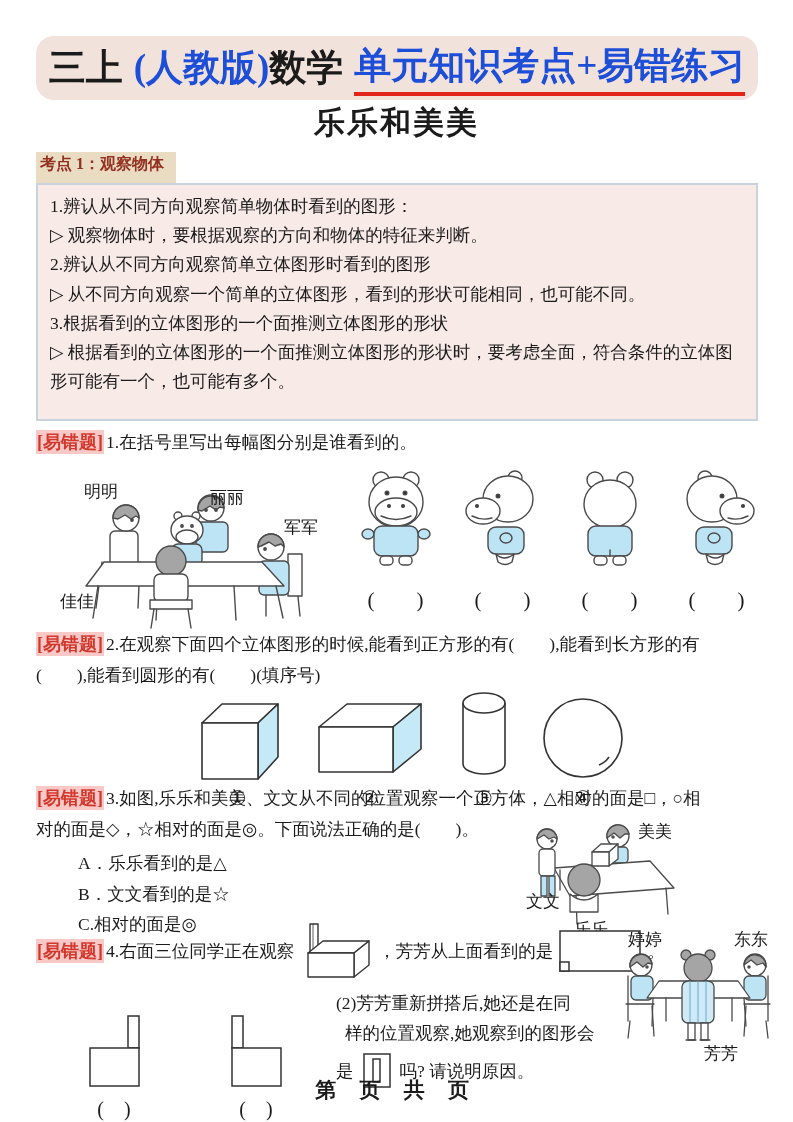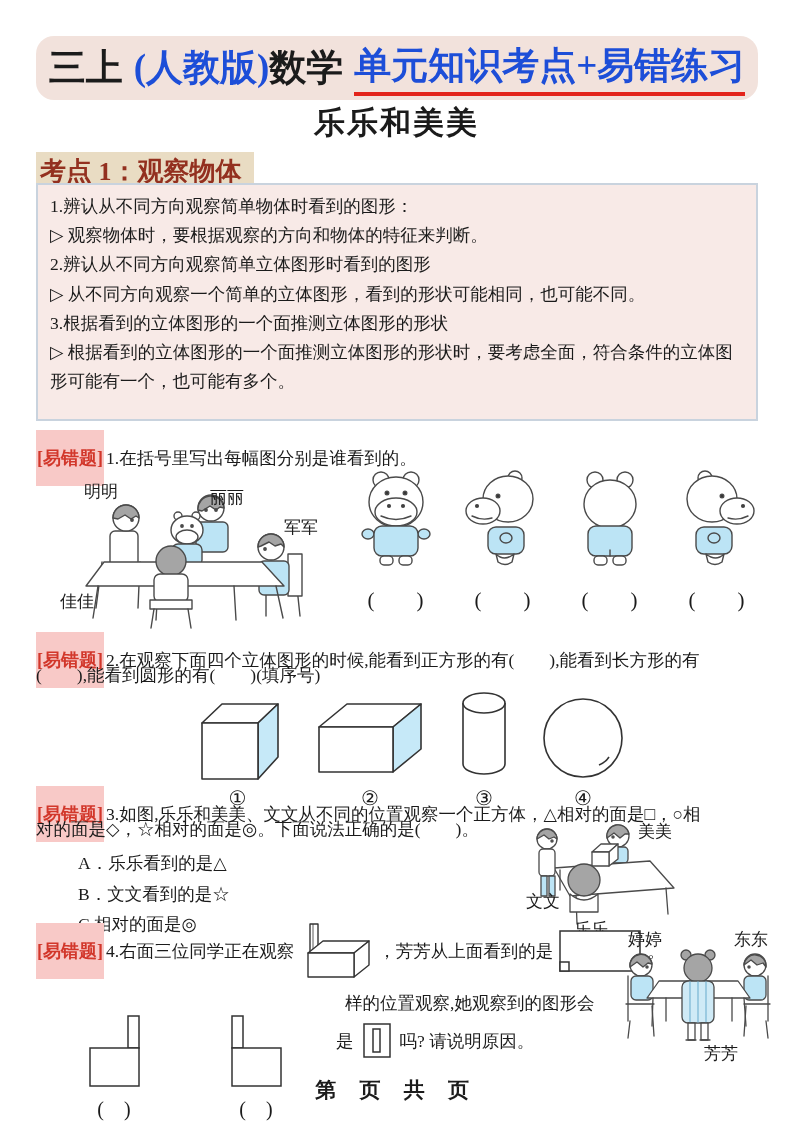--- a/index.html
+++ b/index.html
@@ -15,31 +15,31 @@
     background:#f2e2dc; border-radius:18px;
     display:flex; align-items:center; justify-content:center;
     font-weight:bold; font-size:37px; white-space:nowrap;
   }
   .red { color:#1d4ed8;margin-left:11px; }
   .u-red { border-bottom:4px solid #e3241b; padding-bottom:1px; }
   .subtitle { left:0; top:102px; width:100%; text-align:center;
     font-size:31px; font-weight:bold; letter-spacing:2px; }
   .kaodian {
     left:36px; top:152px; background:#e9dcc3; color:#93301f;
-    font-weight:bold; font-size:26px; padding:2px 12px 15px 4px;
+    font-weight:bold; font-size:16px; padding:2px 12px 15px 4px;
   }
   .kbox {
     left:36px; top:183px; width:722px; height:238px;
     background:#f8eae7; border:2px solid #c9d3de;
     padding:7px 12px 6px 12px; font-size:17.5px;
   }
   .kline { line-height:29.2px; }
   .qtag {
     display:inline-block; background:#f8c9c7; color:#d2372b;
-    font-weight:bold; font-size:18px; padding:16px 1px; margin-right:2px;
+    font-weight:bold; font-size:18px; padding:0 1px; margin-right:2px;
     line-height:24px;
   }
   .qline { font-size:17.5px; white-space:nowrap; }
   .opt { font-size:17.5px; line-height:30.5px; white-space:nowrap; }
   .scene { position:absolute; }
   .scene svg { position:absolute; left:0; top:0; }
   .slabel { position:absolute; font-size:17px; white-space:nowrap; }
   .hippo-row { left:342px; top:466px; width:430px; display:flex; }
   .hippo-cell { width:107px; text-align:center; }
   .paren { font-size:21px; white-space:pre; display:block; margin-top:10px; }
@@ -333,20 +333,21 @@
     <svg width="72" height="80" viewBox="0 0 72 80" style="margin:0 auto;">
       <g stroke="#333" stroke-width="1.5" fill="#ffffff">
         <rect x="12" y="6" width="11" height="32"></rect>
         <rect x="12" y="38" width="49" height="38"></rect>
       </g>
     </svg>
     <span class="figparen">(    )</span>
   </div>
 
   <div class="abs q4col2">
+    <div class="l">(2)芳芳重新拼搭后,她还是在同</div>
     <div class="l" style="padding-left:9px;">样的位置观察,她观察到的图形会</div>
     <div class="q4line3">
       <span>是</span>
       <svg width="30" height="38" viewBox="0 0 30 38">
         <g stroke="#333" stroke-width="1.5" fill="#ffffff">
           <rect x="2" y="2" width="26" height="33"></rect>
           <rect x="11" y="7" width="7" height="23"></rect>
         </g>
       </svg>
       <span>吗? 请说明原因。</span>

